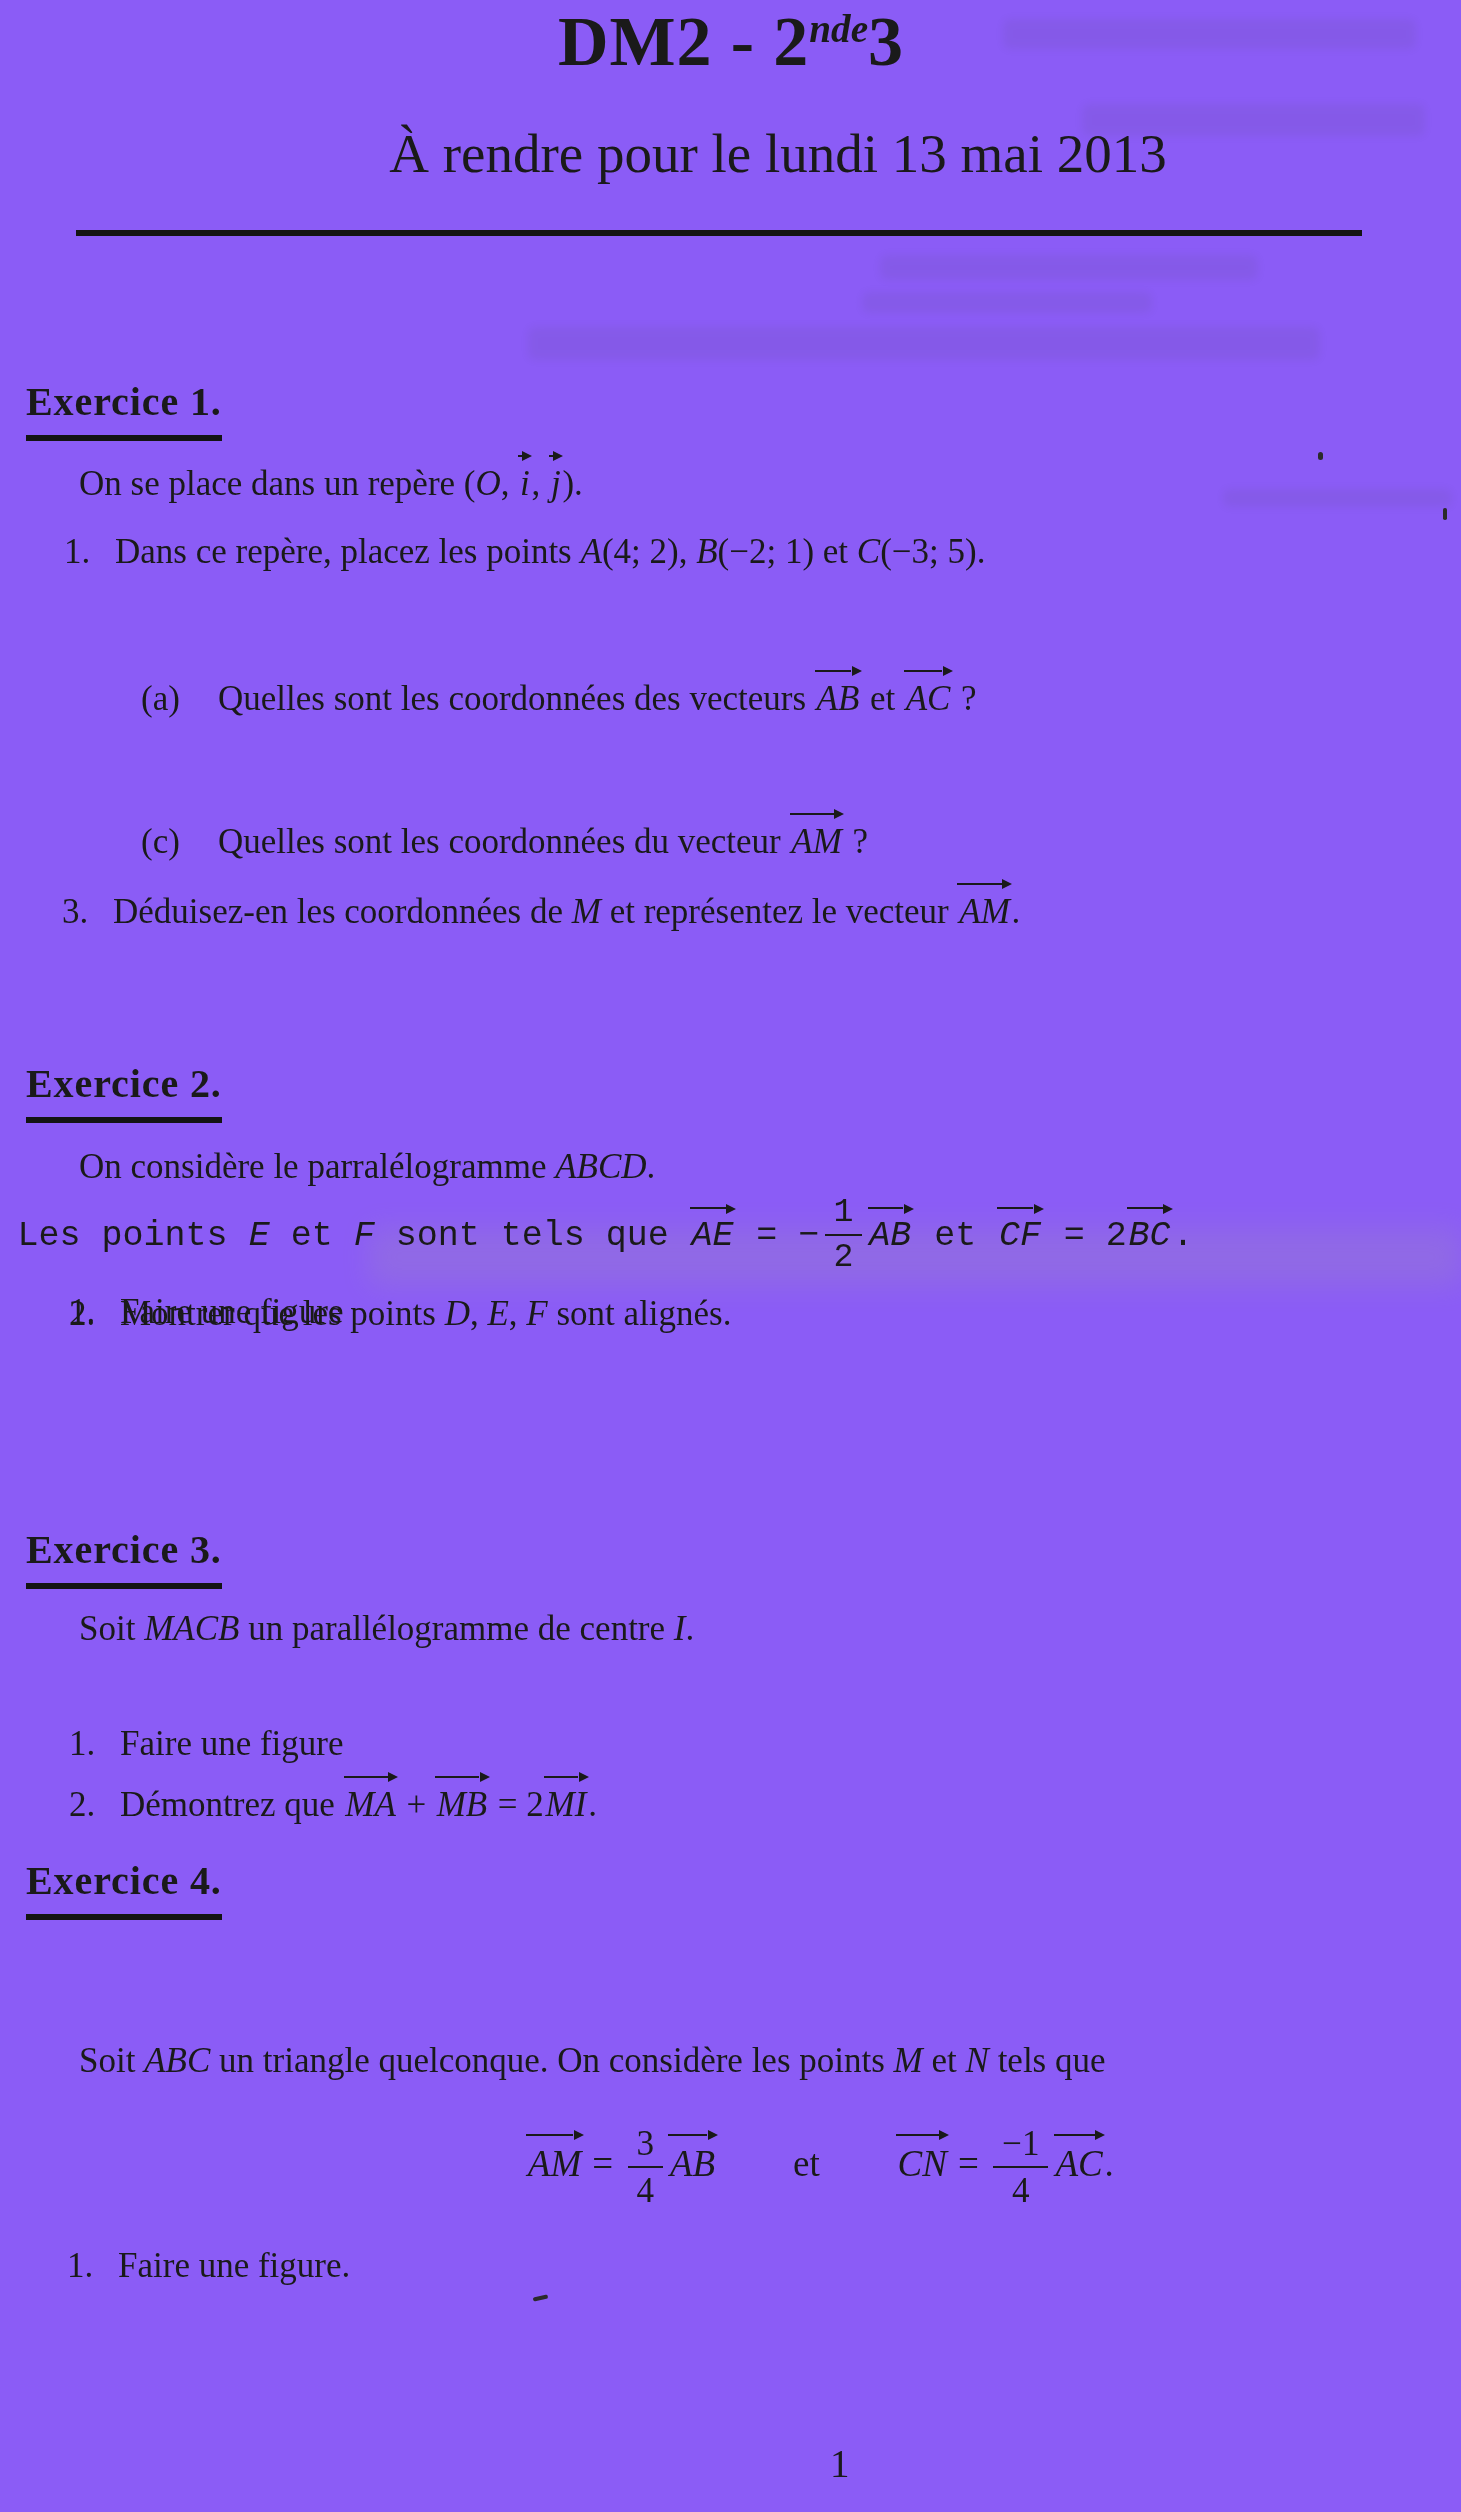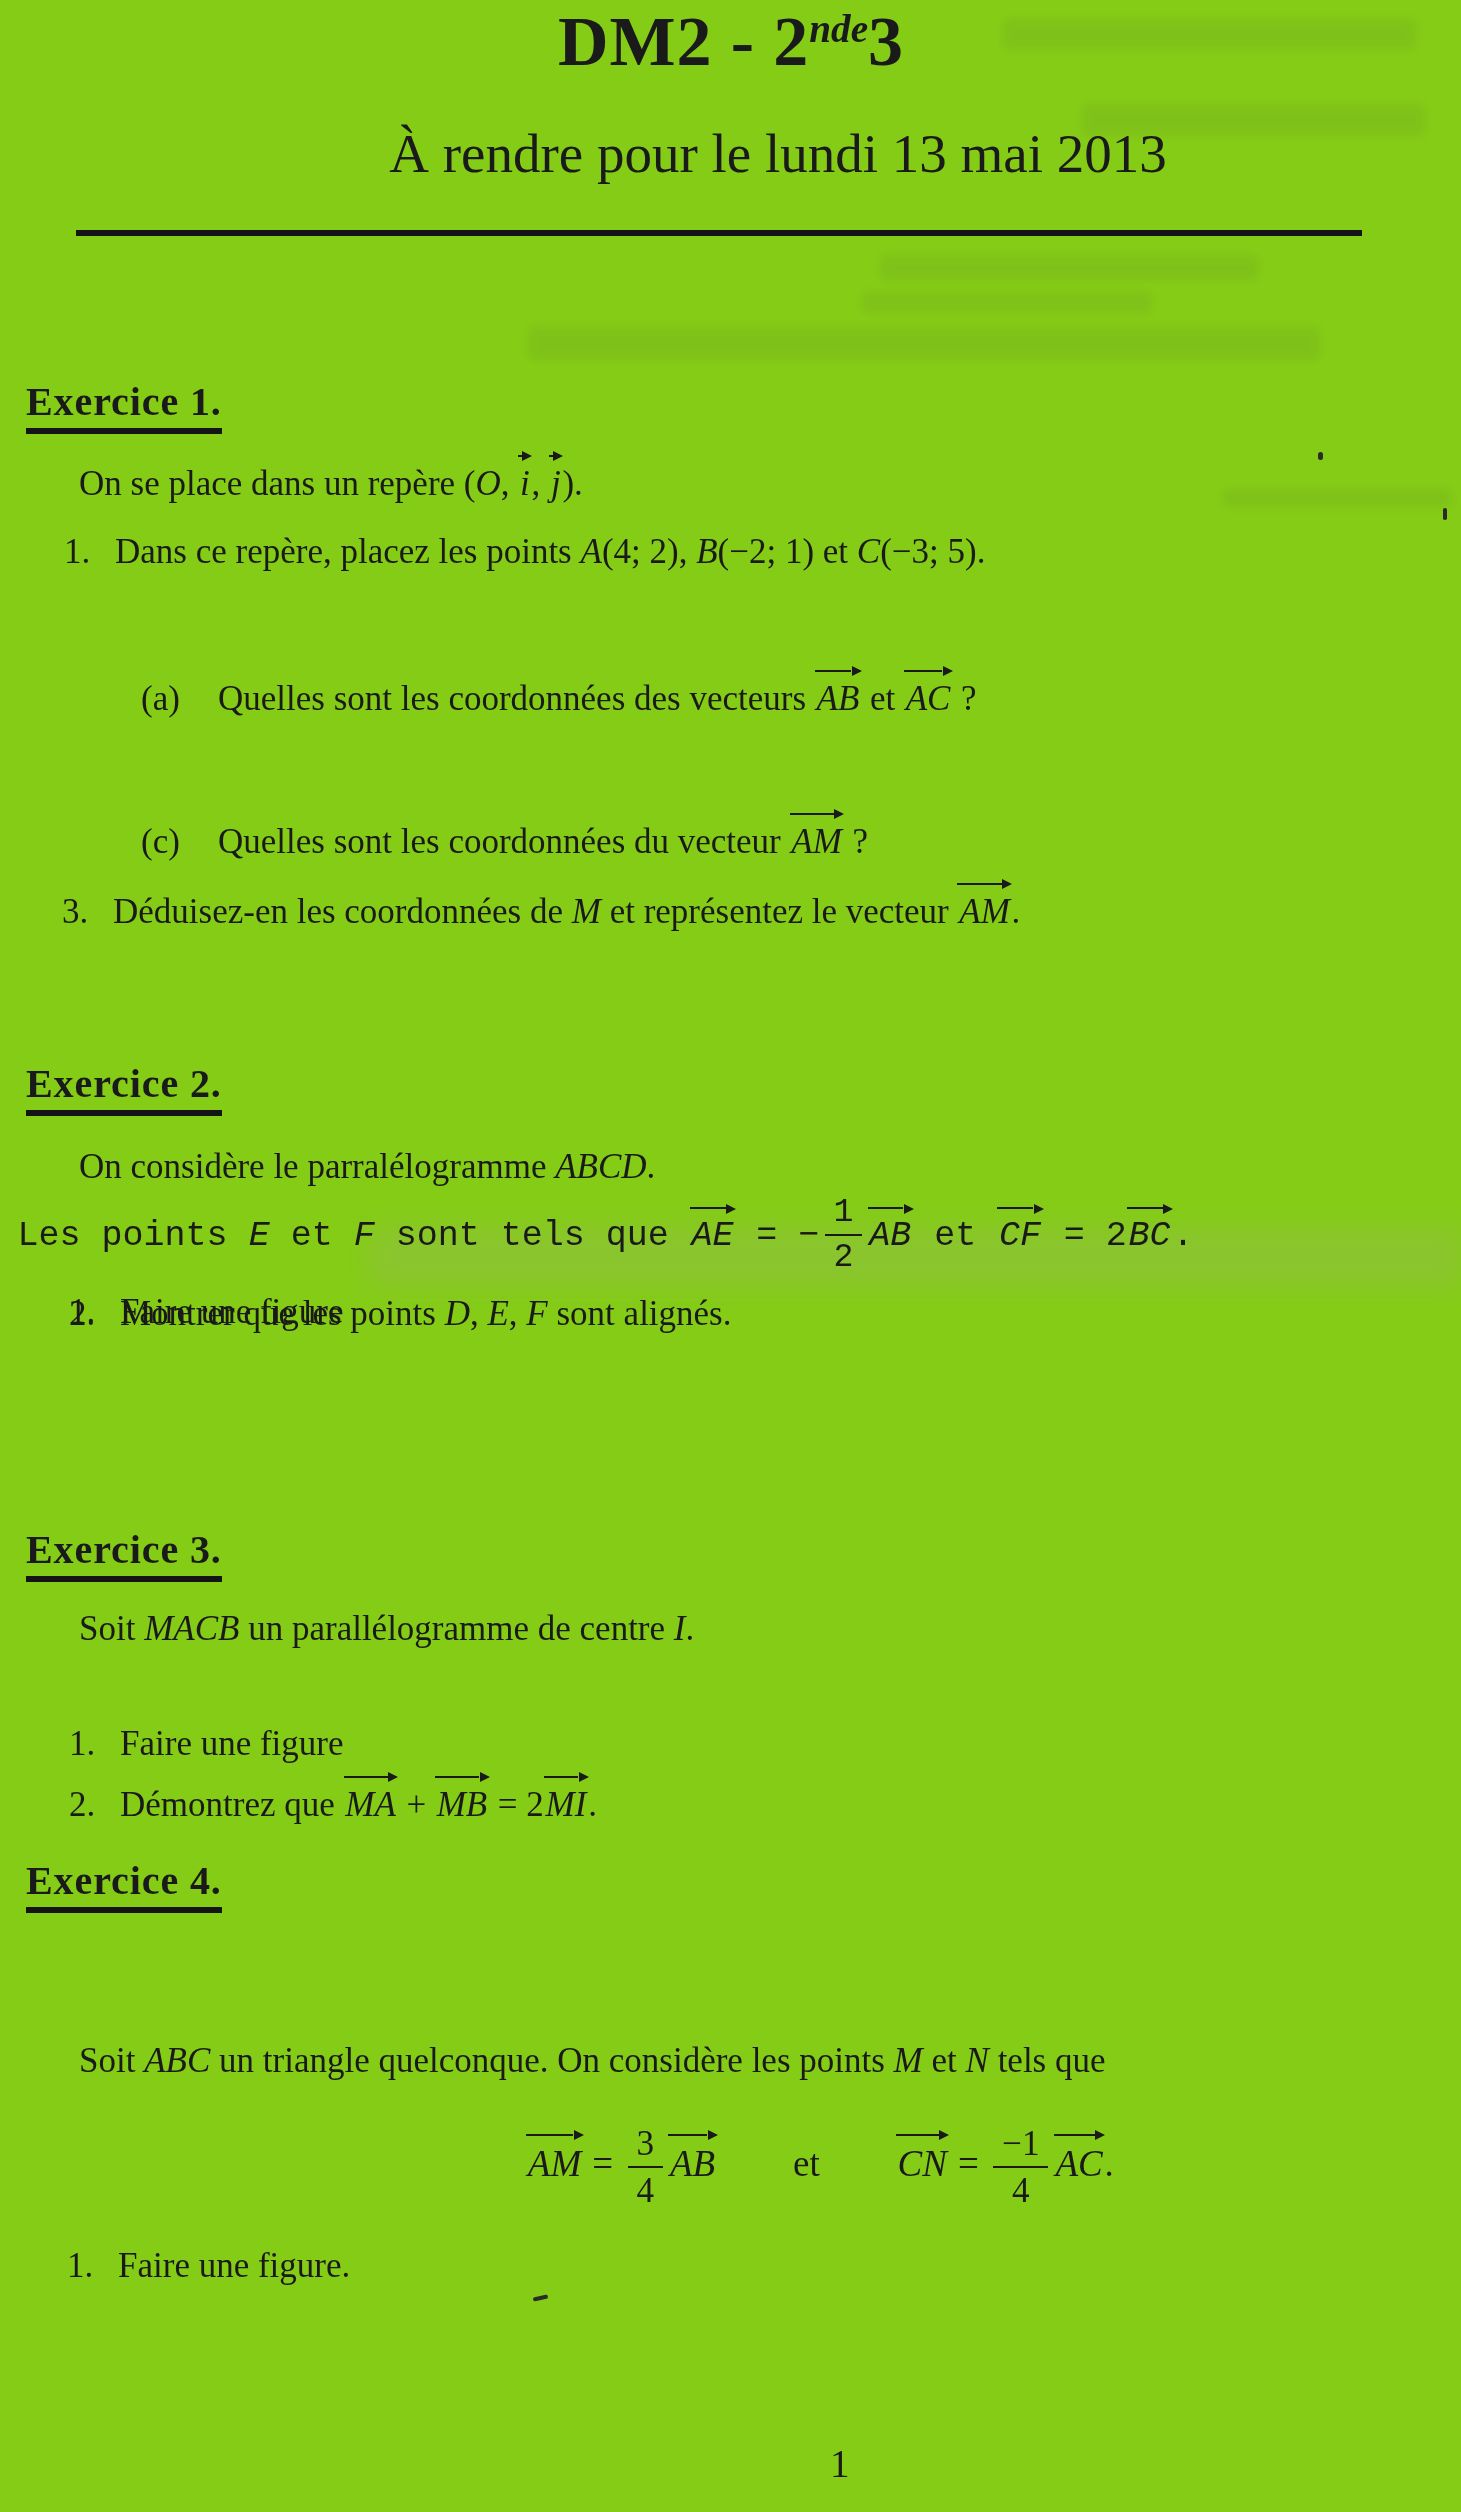--- a/index.html
+++ b/index.html
@@ -1,27 +1,27 @@
 <!DOCTYPE html>
 <html style="font-size:14px"><head>
 <meta charset="utf-8">
 <style>
   html,body{margin:0;padding:0;background:#d9d9d9;}
   .page{
     position:relative;width:1462px;height:2512px;margin:0 auto;
-    background:#84cc16;overflow:hidden;
+    background:#8b5cf6;overflow:hidden;
     font-family:"Liberation Serif","DejaVu Serif",serif;color:#1a1a1a;
   }
   .abs{position:absolute;}
   .title{width:100%;text-align:center;font-size:70px;line-height:1;font-weight:bold;letter-spacing:0.9px;}
   .subtitle{width:100%;text-align:center;font-size:55px;line-height:1;margin-left:47px;}
   .rule{background:#141414;}
   .heading{
     font-size:40px;line-height:1;font-weight:bold;letter-spacing:0.9px;
-    border-bottom:6.2px solid #141414;padding-bottom:6px;display:inline-block;text-align:center;
+    border-bottom:6.2px solid #141414;padding-bottom:13px;display:inline-block;text-align:center;
   }
   .mline{white-space:nowrap;font-size:35px;line-height:1;}
   .eqline{font-size:37px;}
   .marker{display:inline-block;}
   .m-num{min-width:51px;}
   .m-letter{min-width:77px;}
   .mi{font-style:italic;}
   .sup{font-style:italic;font-size:0.56em;vertical-align:0.58em;letter-spacing:0;}
   .vec{position:relative;display:inline-block;white-space:nowrap;margin:0 1.8px;}
   .vec::before{

